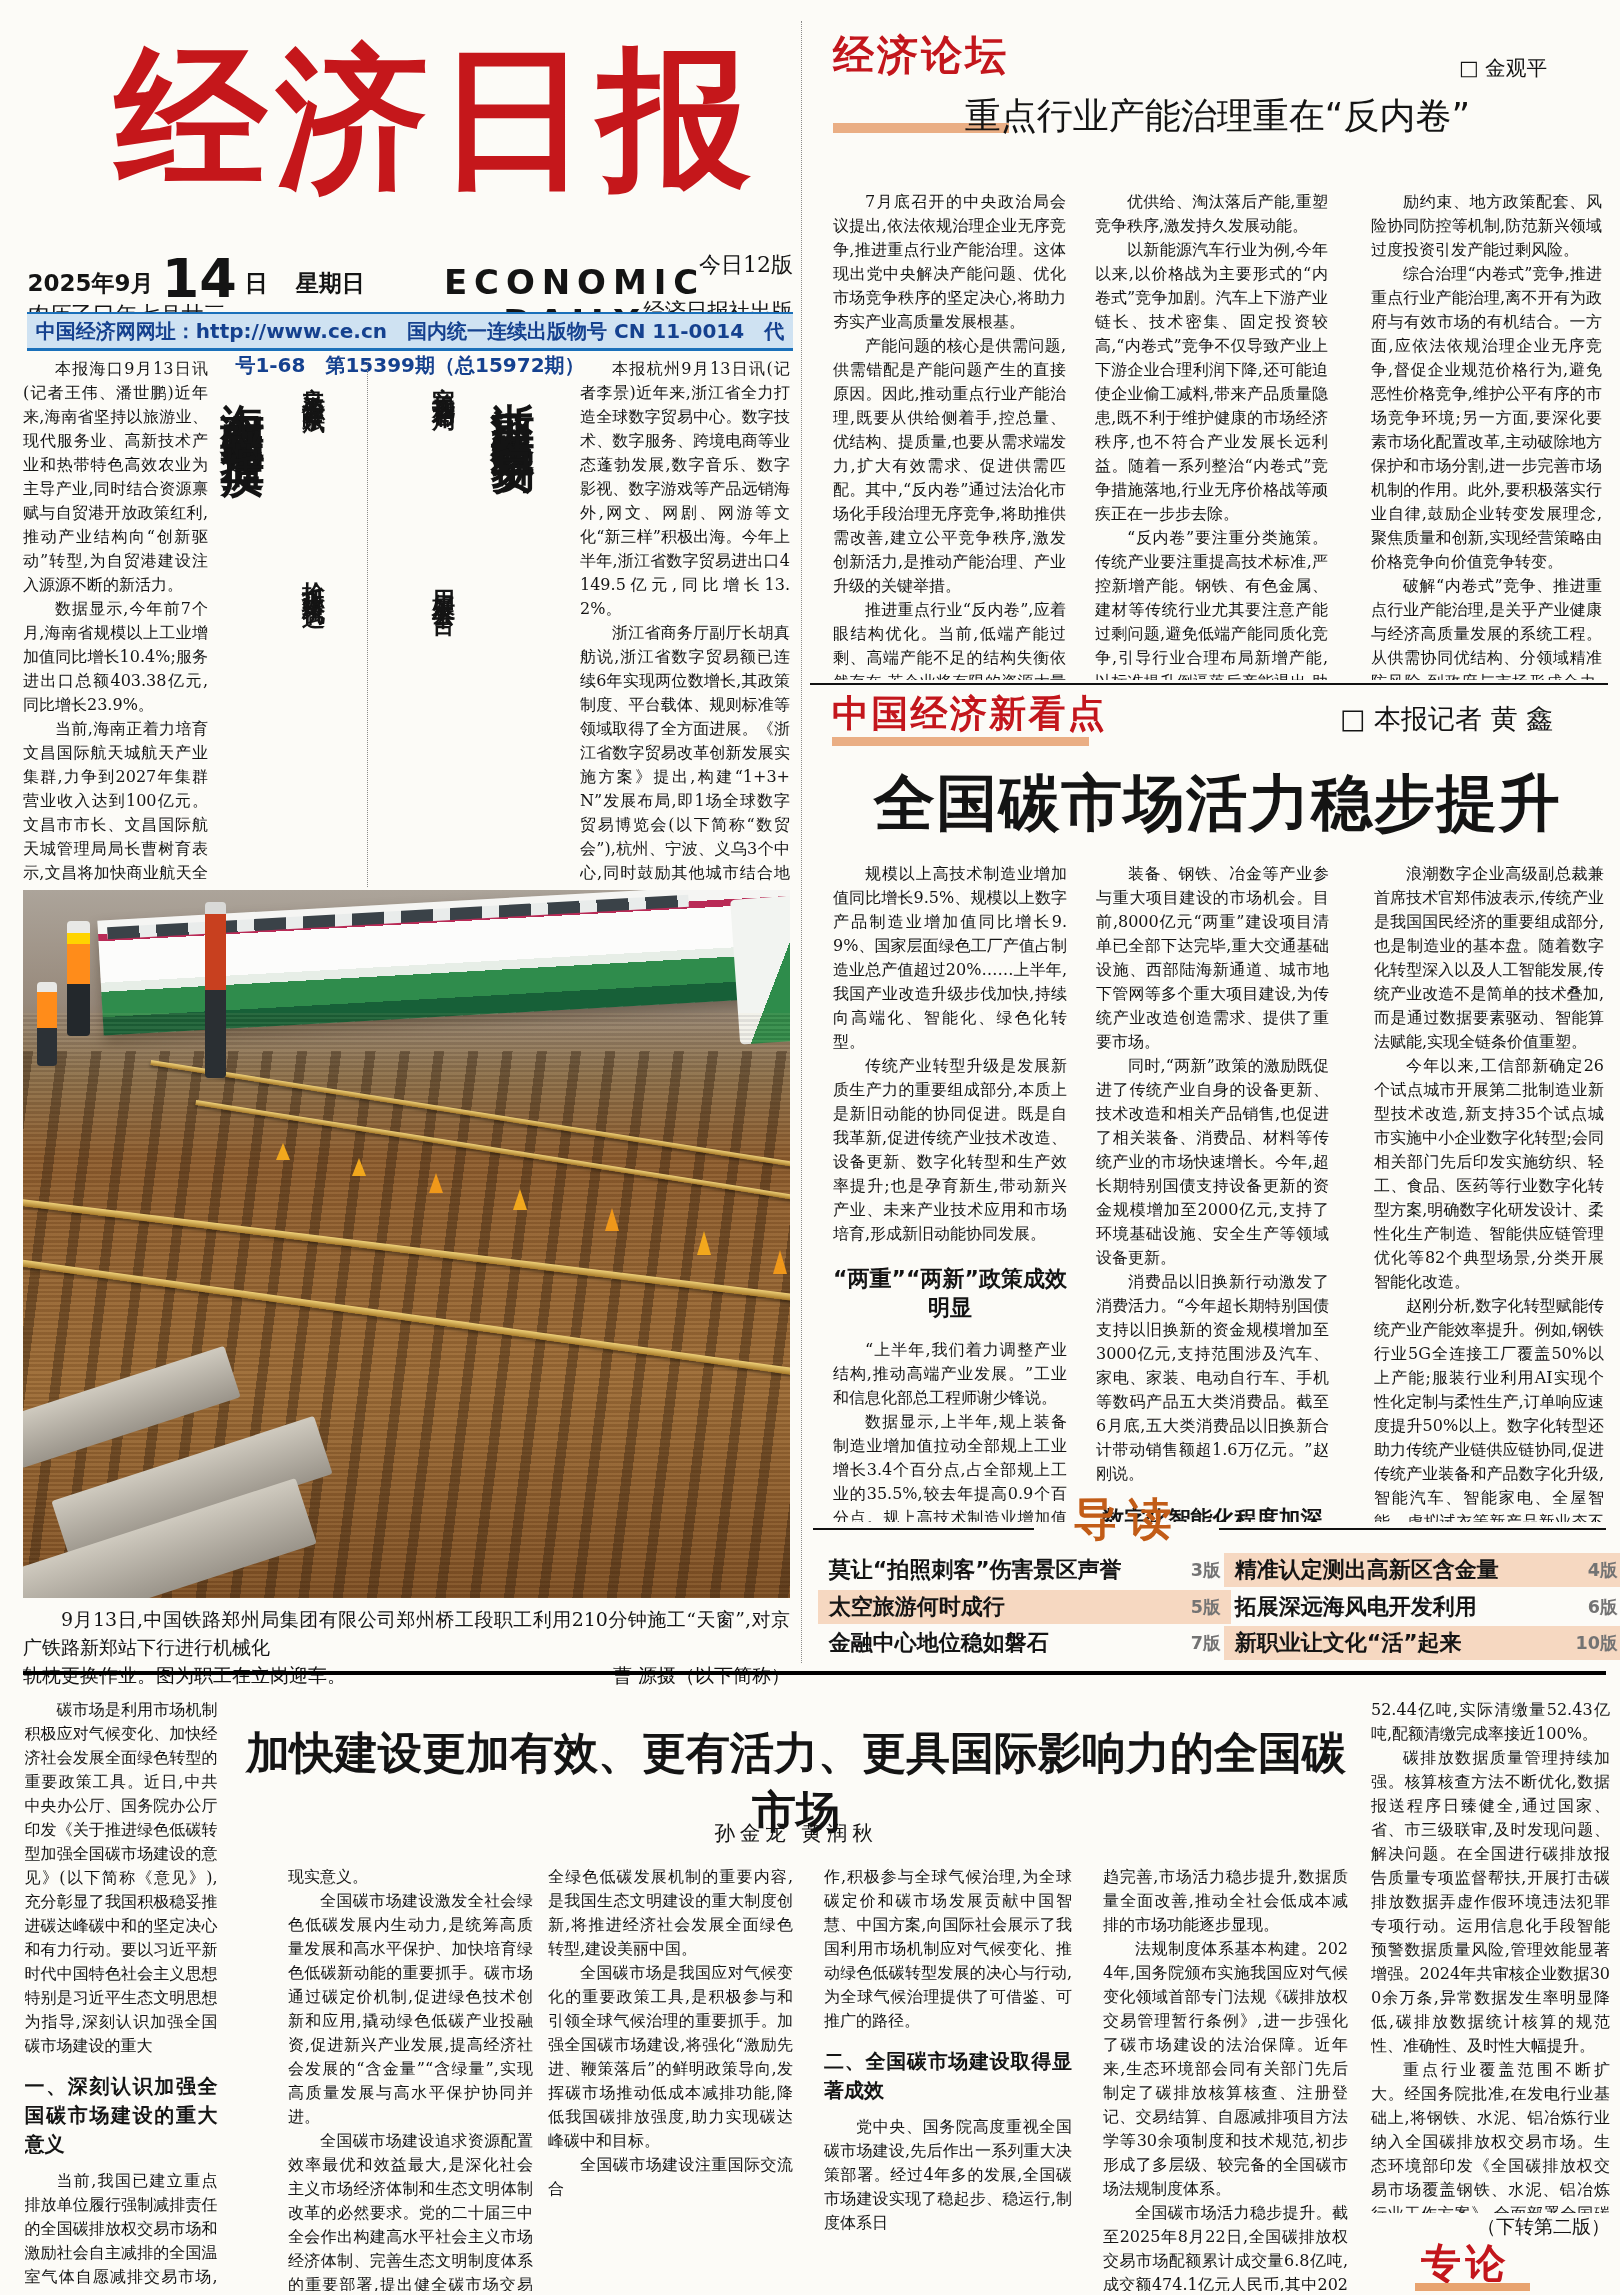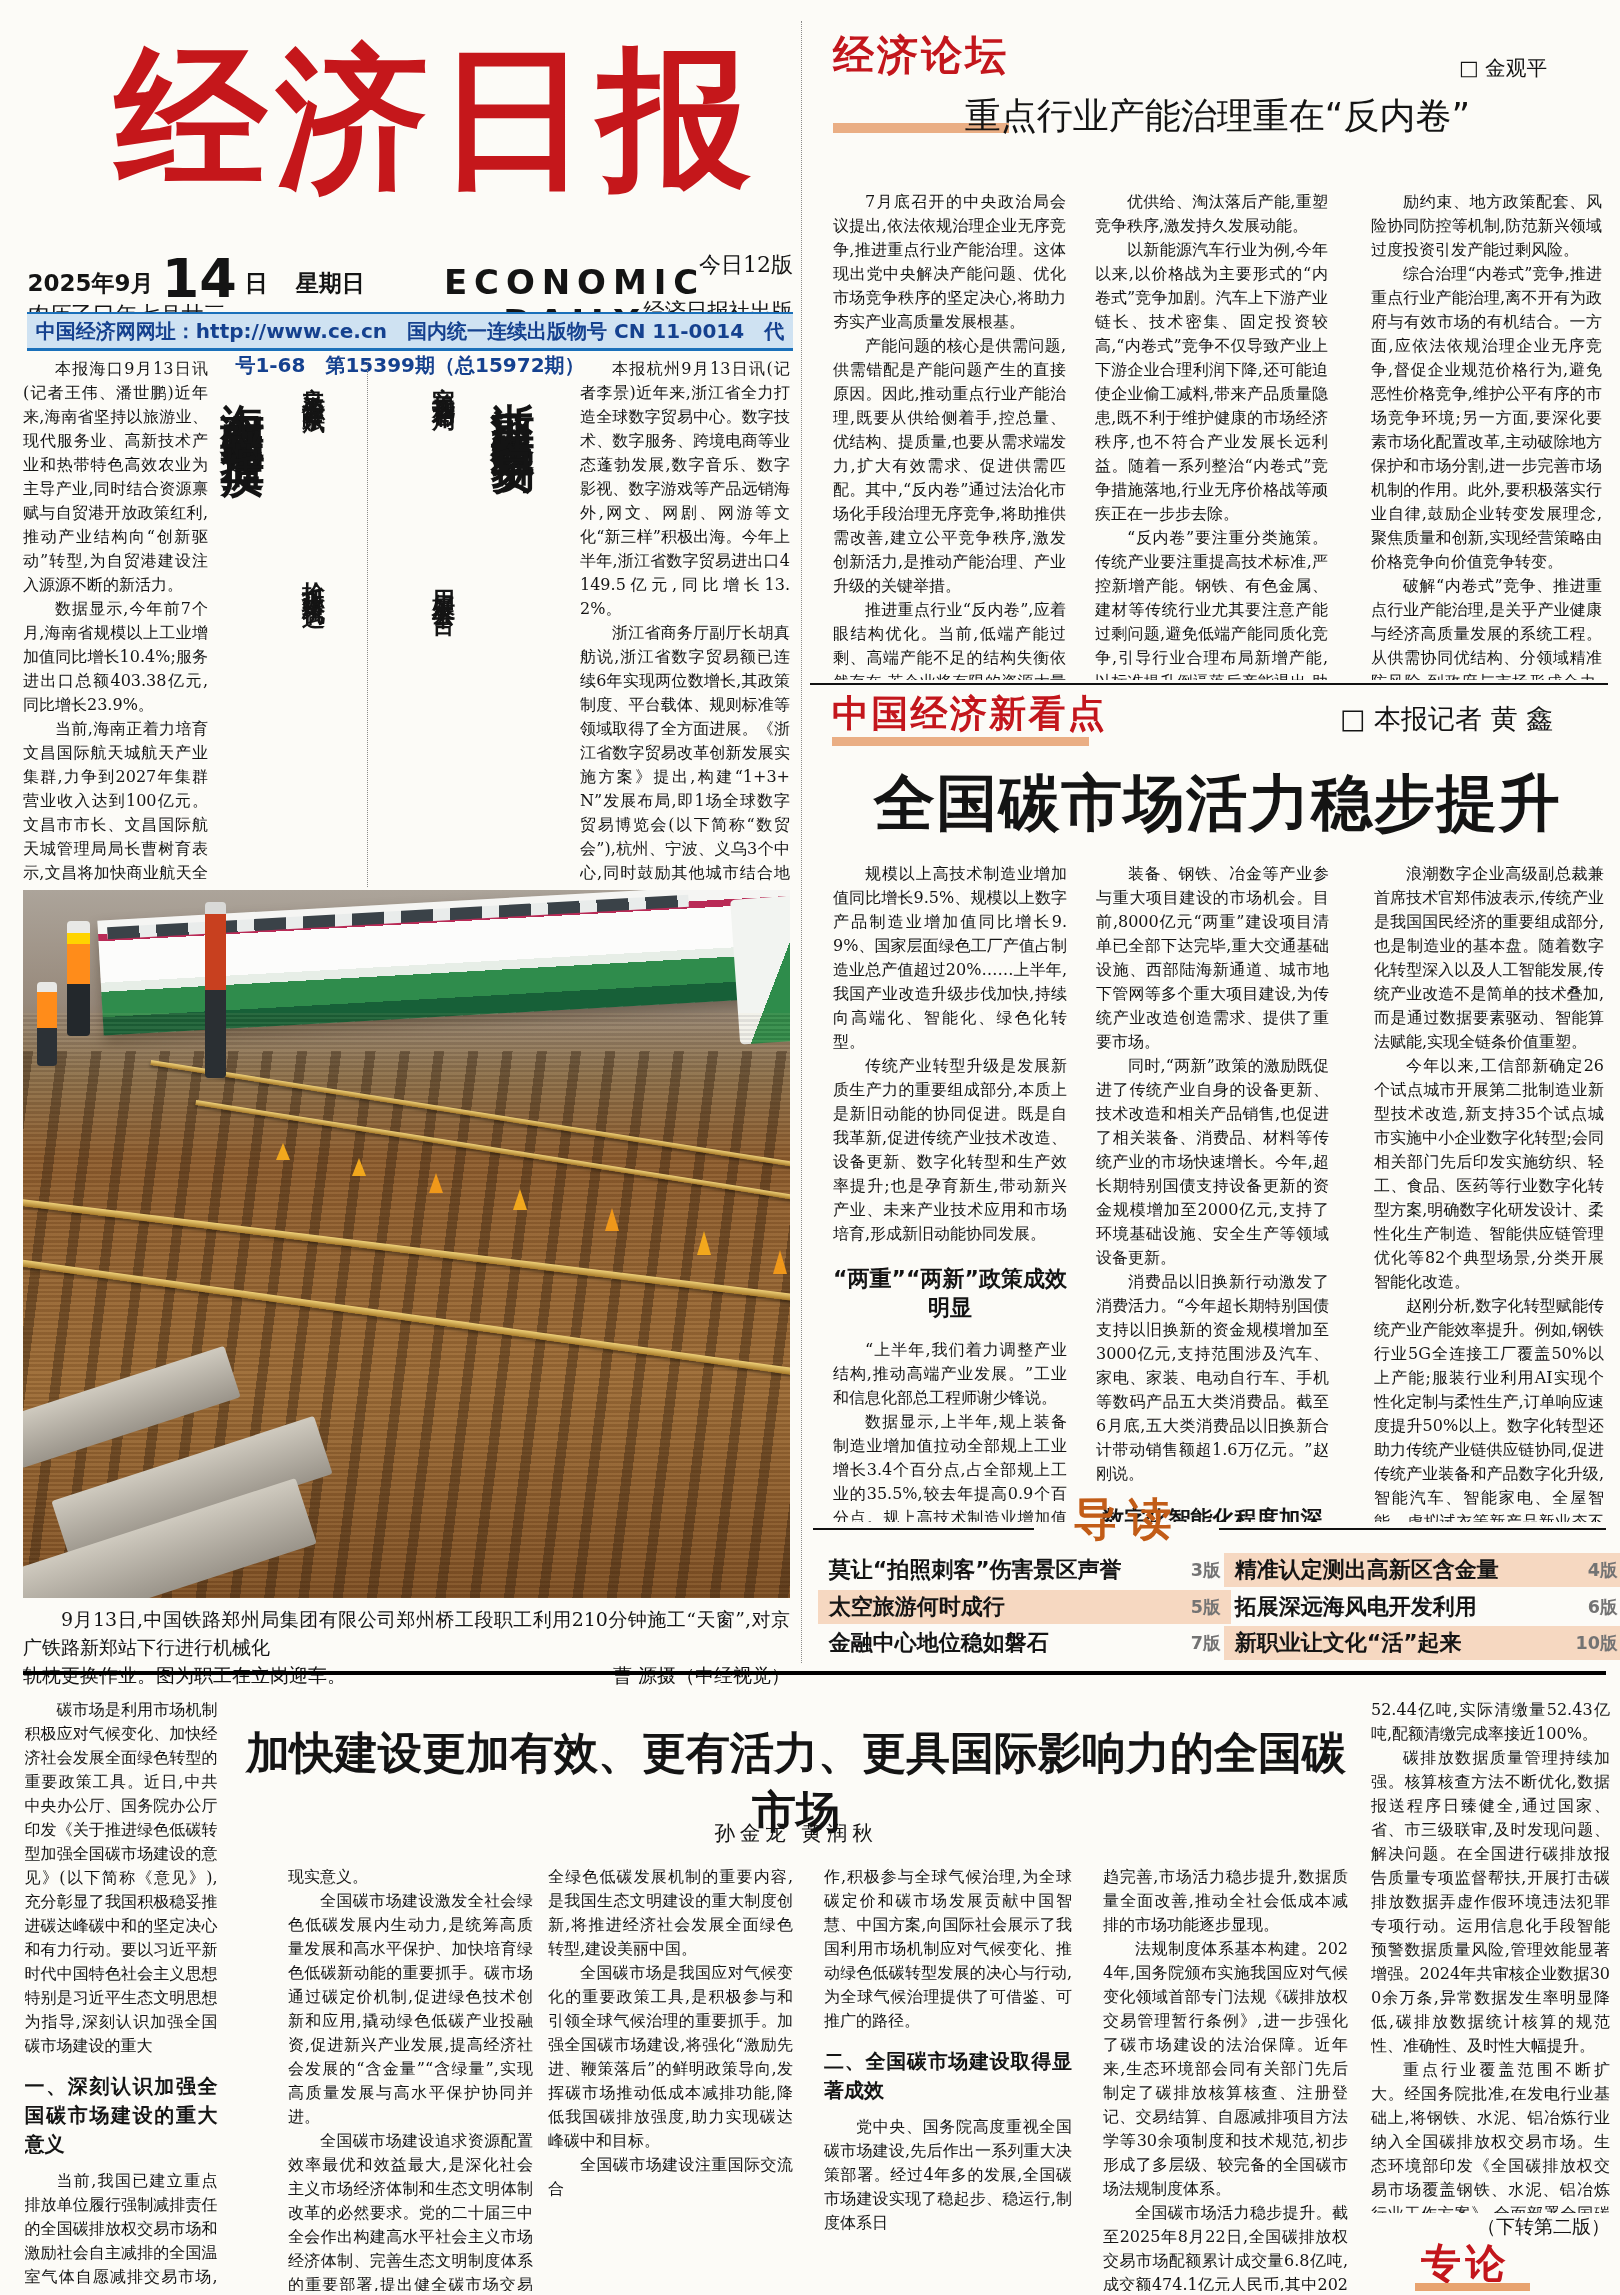--- a/index.html
+++ b/index.html
@@ -189,21 +189,21 @@
     <div class="flag" style="left:674px;top:341px;border-bottom:24.5px solid #f2a81d;"></div>
     <div class="flag" style="left:750px;top:360px;border-bottom:24.5px solid #f0981a;"></div>
     <div class="worker" style="left:44px;top:31px;width:23px;height:115px;background:linear-gradient(180deg,#e8e8e6 0 10%,#ffd400 10% 20%,#ff8c1a 20% 55%,#23282c 55% 100%);"></div>
     <div class="worker" style="left:13.8px;top:92px;width:20px;height:84px;background:linear-gradient(180deg,#e8e8e6 0 12%,#ff8c1a 12% 55%,#2c3136 55% 100%);"></div>
     <div class="worker" style="left:182px;top:12.3px;width:21.4px;height:176px;background:linear-gradient(180deg,#d9d9d7 0 7%,#c8401f 7% 50%,#2a2f33 50% 100%);"></div>
   </div>
   <div class="abs" style="left:23px;top:1605px;width:767px;font-size:19px;line-height:28px;text-align:justify;">
     <p style="margin:0;text-indent:2em;">9月13日,中国铁路郑州局集团有限公司郑州桥工段职工利用210分钟施工“天窗”,对京广铁路新郑站下行进行机械化</p>
     <p style="margin:0;">
       <span>轨枕更换作业。图为职工在立岗迎车。</span>
-      <span style="float:right;">曹 源摄（中经视觉）</span>
+      <span style="float:right;">曹 源摄（以下简称）</span>
     </p>
   </div>
 
   <div class="abs" style="left:23px;top:1671px;width:1583px;height:3.8px;background:#000;"></div>
 
   <div class="abs bcol" style="left:24.5px;top:1698px;width:193px;height:591px;">
     <p>碳市场是利用市场机制积极应对气候变化、加快经济社会发展全面绿色转型的重要政策工具。近日,中共中央办公厅、国务院办公厅印发《关于推进绿色低碳转型加强全国碳市场建设的意见》(以下简称《意见》),充分彰显了我国积极稳妥推进碳达峰碳中和的坚定决心和有力行动。要以习近平新时代中国特色社会主义思想特别是习近平生态文明思想为指导,深刻认识加强全国碳市场建设的重大</p>
     <p class="cbsub">一、深刻认识加强全国碳市场建设的重大意义</p>
     <p>当前,我国已建立重点排放单位履行强制减排责任的全国碳排放权交易市场和激励社会自主减排的全国温室气体自愿减排交易市场,两个市场相互衔接,共同构成全国碳市场体系。在全面总结全国碳市场建设成效和存在的问题、深入借鉴国内试点碳市场和国际碳市场建设实践经验的基础上,进一步加强全国碳市场建设,具有十分重要的</p>
   </div>

